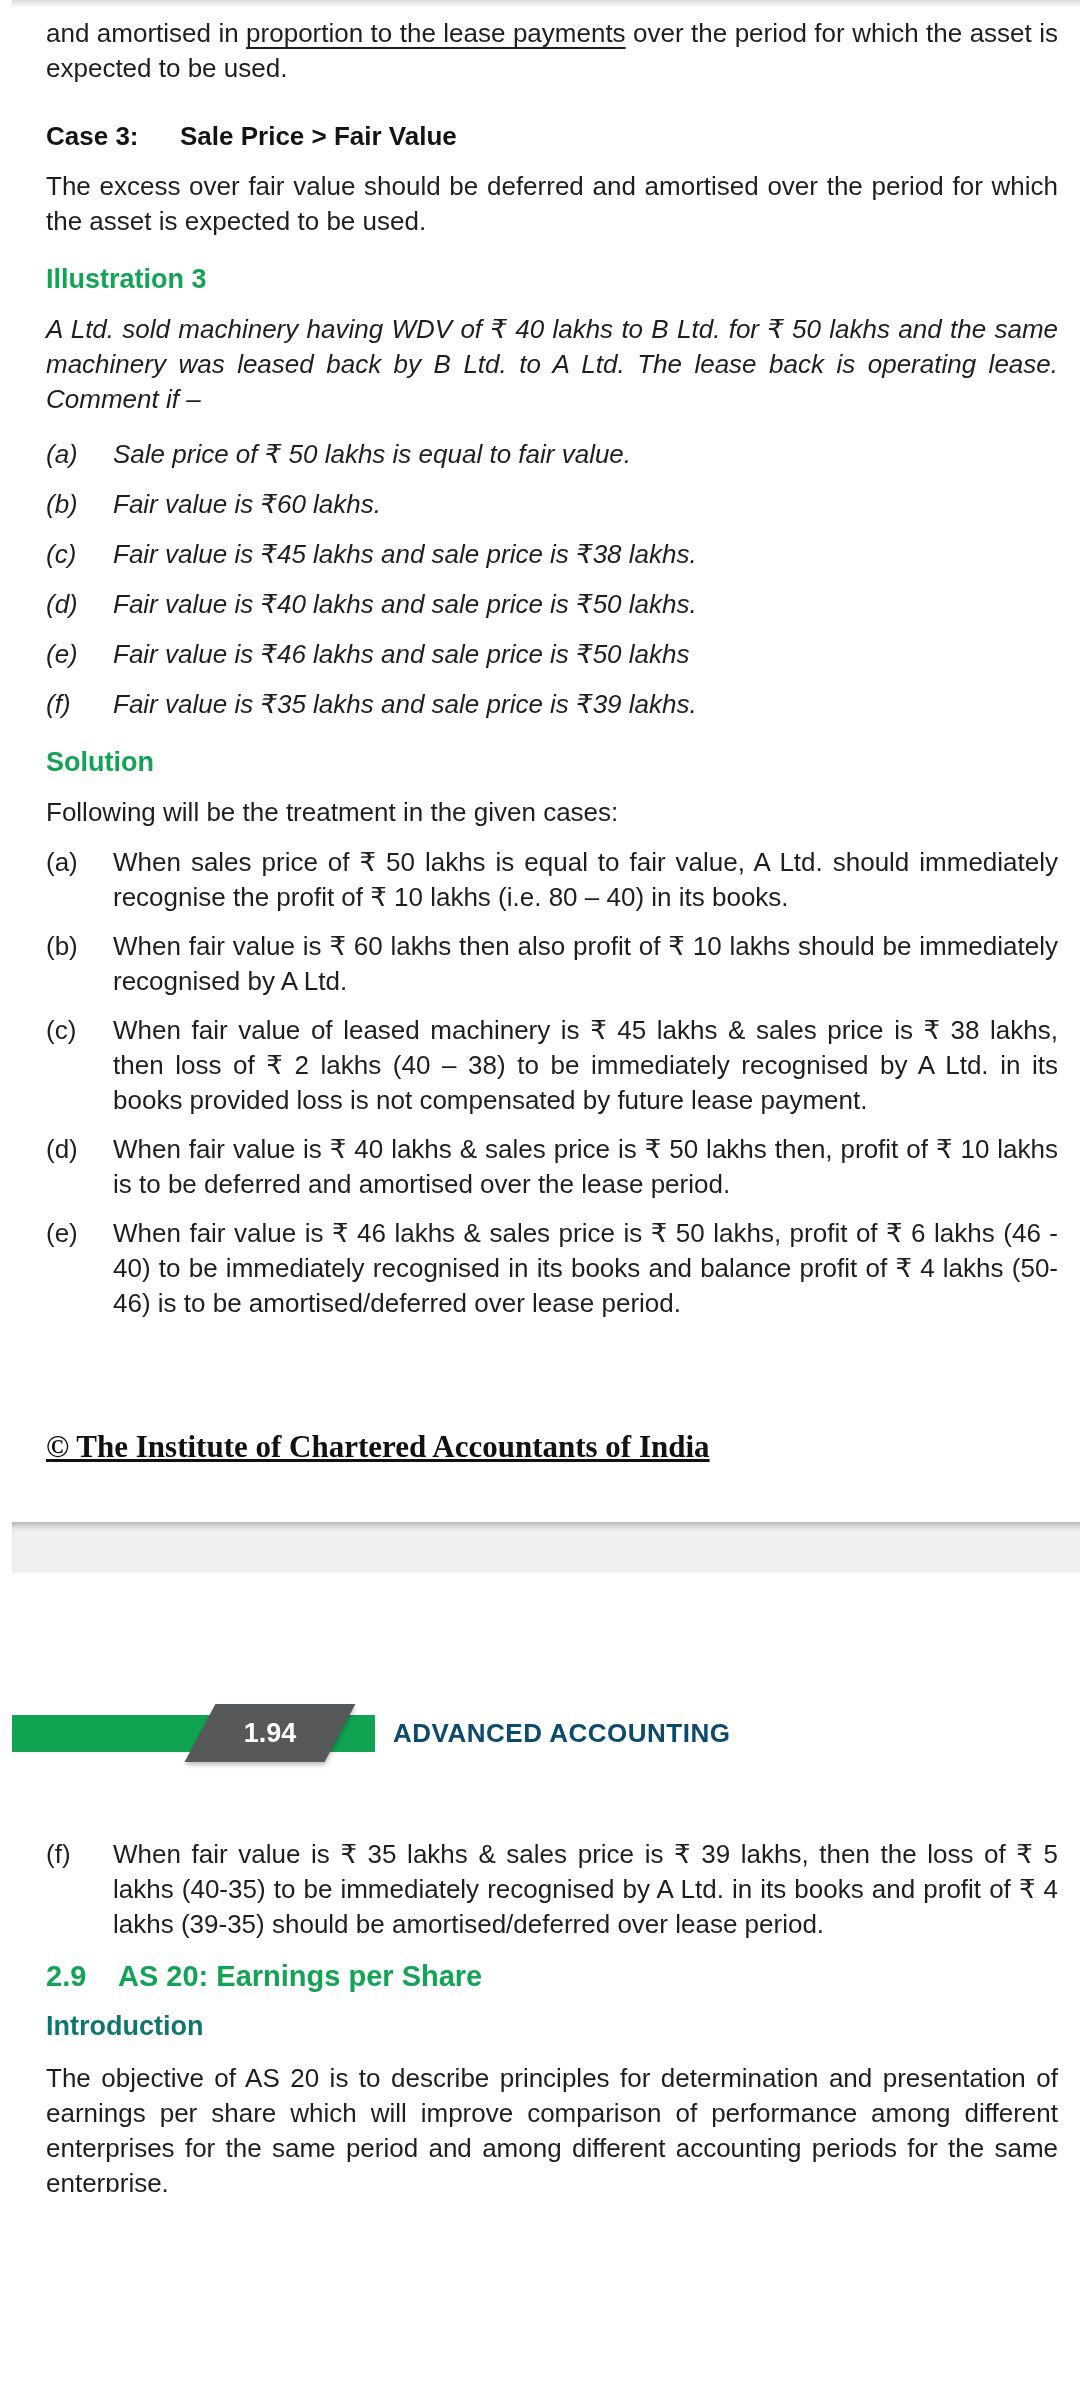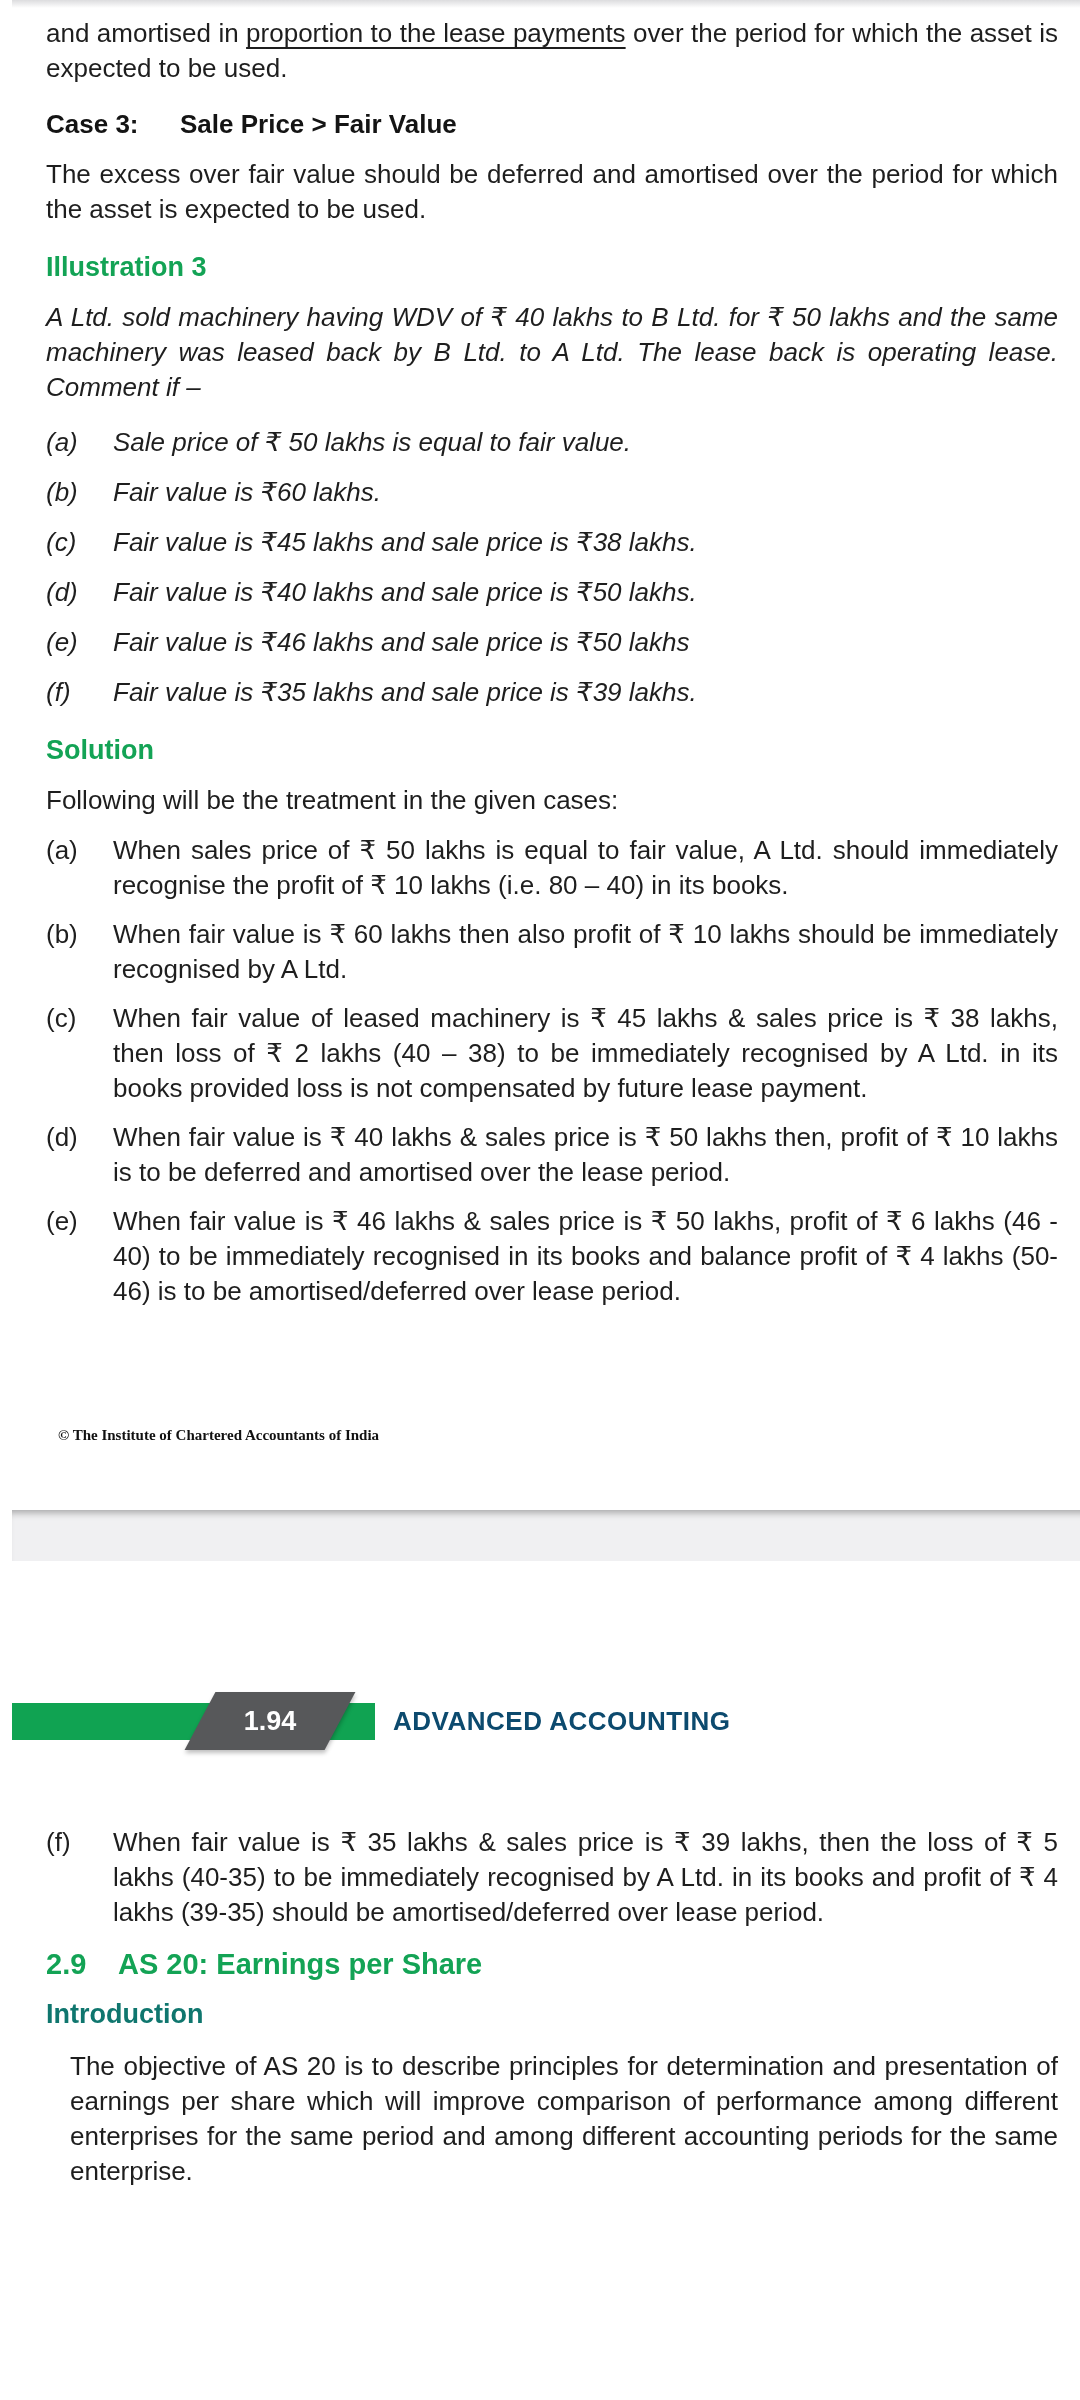--- a/index.html
+++ b/index.html
@@ -15,37 +15,38 @@
   }
   .page { padding:0 34px; }
   .page-a { padding-top:8px; }
 
   .body { font-size:26px; line-height:35px; margin:0; }
   .jc { text-align:justify; }
   .it { font-style:italic; }
   .para-amortised { margin-bottom:20px; }
   .ul { text-decoration:underline; text-decoration-thickness:2px; text-underline-offset:5px; }
 
-  .case-heading { font-size:26px; line-height:36px; font-weight:bold; margin:20px 0 15px; color:#141414; }
+  .case-heading { font-size:26px; line-height:36px; font-weight:bold; margin:32px 0 15px; color:#141414; }
   .case-label { display:inline-block; min-width:134px; }
 
   .green-heading { color:#13a355; font-size:27px; line-height:36px; font-weight:bold; margin:22px 0 15px; }
   .para-excess { margin-bottom:0; }
   .illus-body { margin-bottom:20px; }
 
   .li { display:flex; font-size:26px; line-height:35px; margin-bottom:15px; }
   .li-label { flex:0 0 67px; }
   .li-text { flex:1 1 auto; text-align:justify; }
   .sol-list .li { margin-bottom:14px; }
   .sol-intro { margin-bottom:15px; }
 
   .copyright {
     font-family:"Liberation Serif","DejaVu Serif",serif;
-    font-weight:bold; font-size:15px; line-height:28px; color:#111;
-    margin:112px 0 0 12px;
+    font-weight:bold; font-size:31px; line-height:28px; color:#111;
+    margin:112px 0 0 0;
+    text-decoration:underline;
   }
 
   .page-separator {
     margin-top:61px; height:51px; width:100%;
     background:#f0f0f2;
     box-shadow:inset 0 8px 7px -5px rgba(0,0,0,0.30);
   }
 
   .header-band { position:relative; height:58px; margin-top:131px; }
   .green-bar {
@@ -63,21 +64,21 @@
   }
   .book-title {
     position:absolute; left:381px; top:11px; height:37px; line-height:37px;
     color:#0c4a6e; font-weight:bold; font-size:26px; letter-spacing:0.5px;
   }
 
   .page-b { margin-top:75px; }
   .section-heading { color:#13a355; font-size:29px; line-height:36px; font-weight:bold; margin:16px 0 4px; }
   .sec-num { display:inline-block; min-width:72px; }
   .intro-heading { color:#0f766e; font-size:27px; line-height:34px; font-weight:bold; margin:15px 0 0; }
-  .pb-para1 { margin-top:18px;margin-left:24px; }
+  .pb-para1 { margin-top:18px; }
   .pb-para2 { margin-top:15px; }
   .pb-para3 { margin-top:6px; }
 </style>
 </head>
 <body>
 
 <div class="screen">
   <div class="top-shade"></div>
 
   <main class="page page-a">

